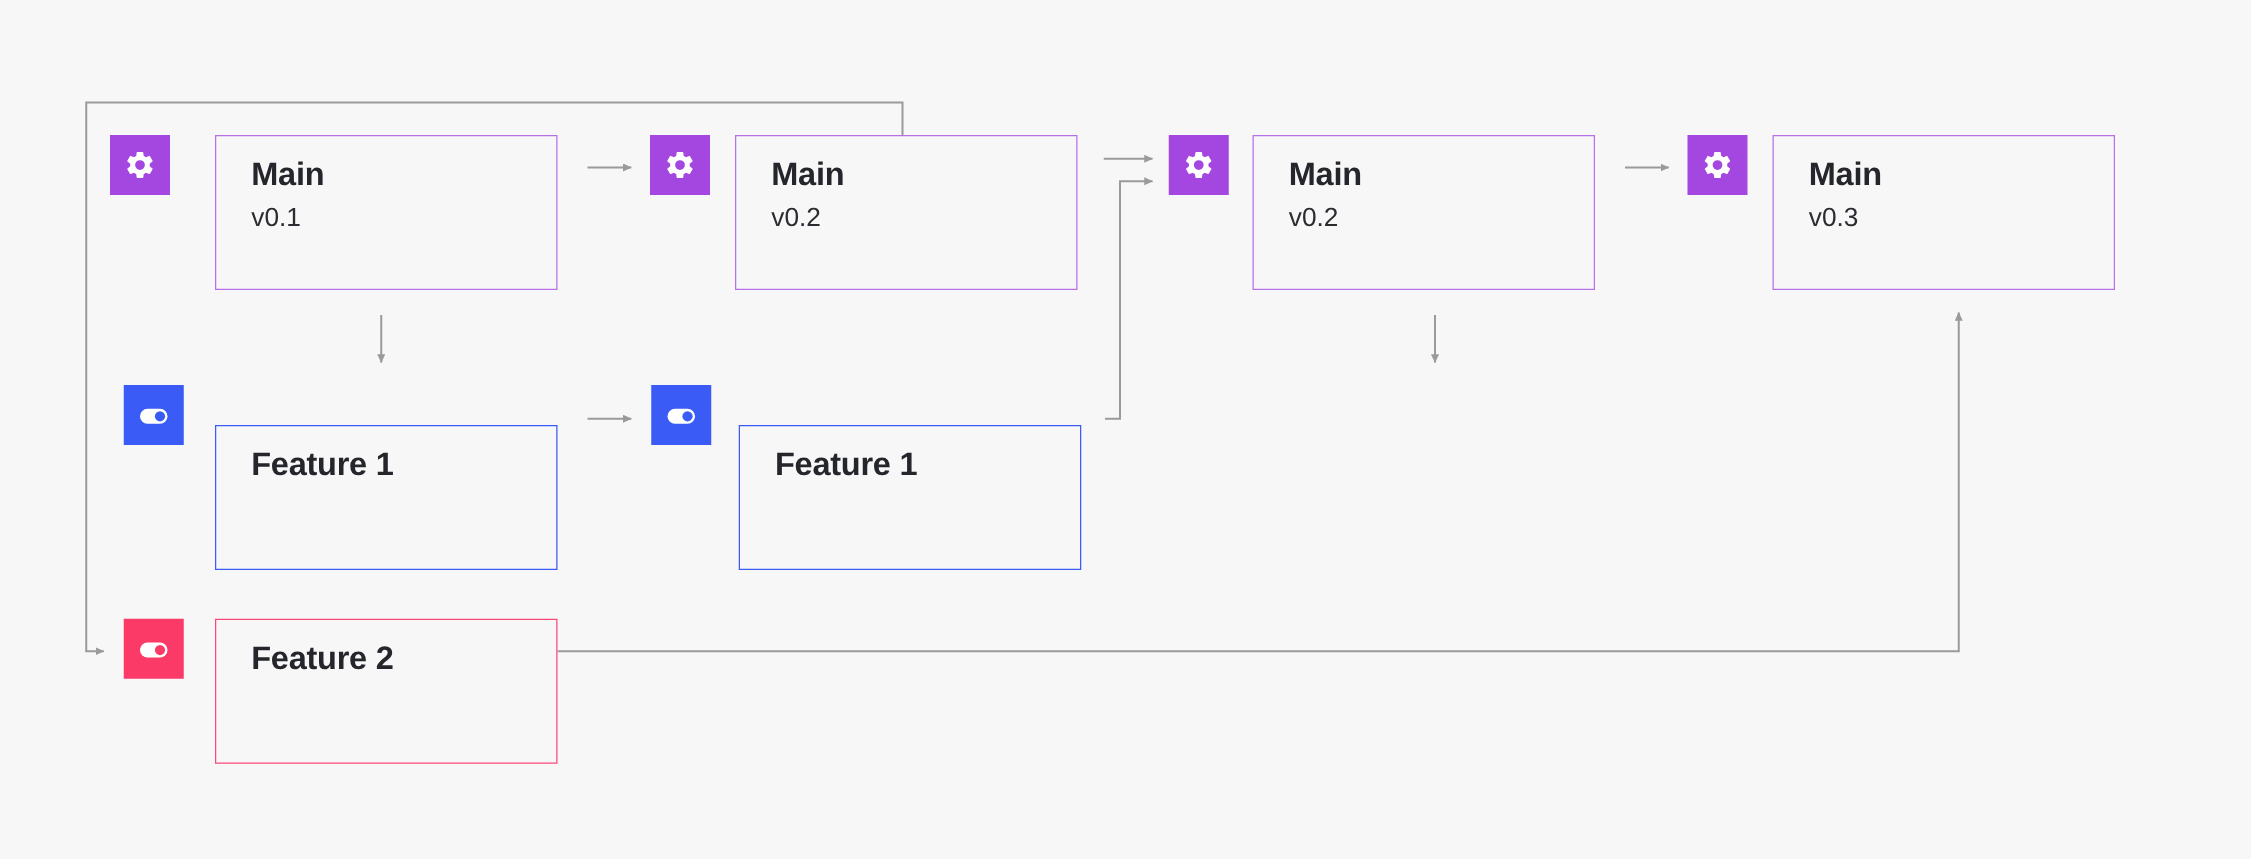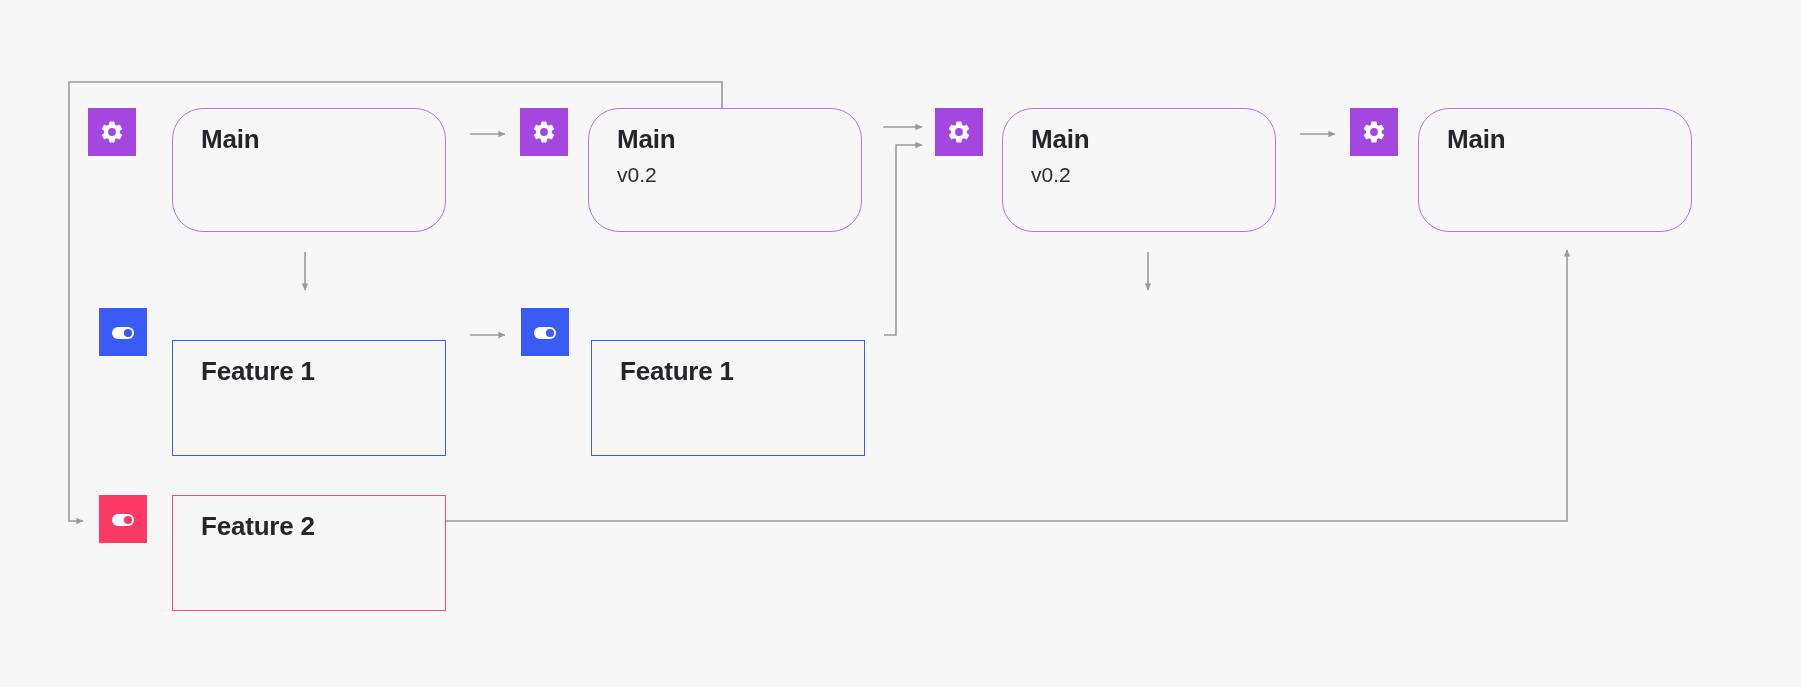--- a/index.html
+++ b/index.html
@@ -28,21 +28,21 @@
 
   .badge svg{display:block;}
 
   .card{
     position:absolute;
     box-sizing:border-box;
     background:#f7f7f7;
     border:1.6px solid #b870e8;
     padding:16px 0 0 28px;
   }
-  .card.main{border-color:#b870e8;border-radius:31px;}
+  .card.main{border-color:#b870e8;}
   .card.feature1{border-color:#3a5bf5;margin-top:32px;}
   .card.feature2{border-color:#f8497a;}
 
   .card .title{
     font-size:26px;
     font-weight:700;
     color:#25262b;
     line-height:1.12;
     letter-spacing:-0.2px;
     white-space:nowrap;
@@ -91,20 +91,21 @@
   </svg>
 
   <div class="node" style="left:0;top:0;width:1801px;height:687px;">
     <div class="badge gear" style="left:88px;top:108px;">
       <svg width="26" height="26" viewBox="0 0 24 24" fill="#ffffff">
         <path d="M19.14 12.94a7.07 7.07 0 0 0 0-1.88l2.03-1.58a.5.5 0 0 0 .12-.64l-1.92-3.32a.5.5 0 0 0-.6-.22l-2.39.96a7.03 7.03 0 0 0-1.63-.94l-.36-2.54a.5.5 0 0 0-.5-.42h-3.84a.5.5 0 0 0-.5.42l-.36 2.54c-.59.24-1.13.56-1.63.94l-2.39-.96a.5.5 0 0 0-.6.22L2.65 8.84a.5.5 0 0 0 .12.64l2.03 1.58a7.07 7.07 0 0 0 0 1.88l-2.03 1.58a.5.5 0 0 0-.12.64l1.92 3.32c.12.22.38.3.6.22l2.39-.96c.5.38 1.04.7 1.63.94l.36 2.54c.4.24.25.42.5.42h3.84c.25 0 .46-.18.5-.42l.36-2.54c.59-.24 1.13-.56 1.63-.94l2.39.96c.22.08.48 0 .6-.22l1.92-3.32a.5.5 0 0 0-.12-.64l-2.03-1.58zM12 15.6A3.6 3.6 0 1 1 12 8.4a3.6 3.6 0 0 1 0 7.2z"></path>
       </svg>
     </div>
     <div class="card main" style="left:172px;top:108px;width:274px;height:124px;">
       <div class="title">Main</div>
+      <div class="version">v0.1</div>
     </div>
   </div>
 
   <div class="node" style="left:0;top:0;width:1801px;height:687px;">
     <div class="badge gear" style="left:520px;top:108px;">
       <svg width="26" height="26" viewBox="0 0 24 24" fill="#ffffff">
         <path d="M19.14 12.94a7.07 7.07 0 0 0 0-1.88l2.03-1.58a.5.5 0 0 0 .12-.64l-1.92-3.32a.5.5 0 0 0-.6-.22l-2.39.96a7.03 7.03 0 0 0-1.63-.94l-.36-2.54a.5.5 0 0 0-.5-.42h-3.84a.5.5 0 0 0-.5.42l-.36 2.54c-.59.24-1.13.56-1.63.94l-2.39-.96a.5.5 0 0 0-.6.22L2.65 8.84a.5.5 0 0 0 .12.64l2.03 1.58a7.07 7.07 0 0 0 0 1.88l-2.03 1.58a.5.5 0 0 0-.12.64l1.92 3.32c.12.22.38.3.6.22l2.39-.96c.5.38 1.04.7 1.63.94l.36 2.54c.4.24.25.42.5.42h3.84c.25 0 .46-.18.5-.42l.36-2.54c.59-.24 1.13-.56 1.63-.94l2.39.96c.22.08.48 0 .6-.22l1.92-3.32a.5.5 0 0 0-.12-.64l-2.03-1.58zM12 15.6A3.6 3.6 0 1 1 12 8.4a3.6 3.6 0 0 1 0 7.2z"></path>
       </svg>
     </div>
     <div class="card main" style="left:588px;top:108px;width:274px;height:124px;">
@@ -126,20 +127,21 @@
   </div>
 
   <div class="node" style="left:0;top:0;width:1801px;height:687px;">
     <div class="badge gear" style="left:1350px;top:108px;">
       <svg width="26" height="26" viewBox="0 0 24 24" fill="#ffffff">
         <path d="M19.14 12.94a7.07 7.07 0 0 0 0-1.88l2.03-1.58a.5.5 0 0 0 .12-.64l-1.92-3.32a.5.5 0 0 0-.6-.22l-2.39.96a7.03 7.03 0 0 0-1.63-.94l-.36-2.54a.5.5 0 0 0-.5-.42h-3.84a.5.5 0 0 0-.5.42l-.36 2.54c-.59.24-1.13.56-1.63.94l-2.39-.96a.5.5 0 0 0-.6.22L2.65 8.84a.5.5 0 0 0 .12.64l2.03 1.58a7.07 7.07 0 0 0 0 1.88l-2.03 1.58a.5.5 0 0 0-.12.64l1.92 3.32c.12.22.38.3.6.22l2.39-.96c.5.38 1.04.7 1.63.94l.36 2.54c.4.24.25.42.5.42h3.84c.25 0 .46-.18.5-.42l.36-2.54c.59-.24 1.13-.56 1.63-.94l2.39.96c.22.08.48 0 .6-.22l1.92-3.32a.5.5 0 0 0-.12-.64l-2.03-1.58zM12 15.6A3.6 3.6 0 1 1 12 8.4a3.6 3.6 0 0 1 0 7.2z"></path>
       </svg>
     </div>
     <div class="card main" style="left:1418px;top:108px;width:274px;height:124px;">
       <div class="title">Main</div>
+      <div class="version">v0.3</div>
     </div>
   </div>
 
   <div class="node" style="left:0;top:0;width:1801px;height:687px;">
     <div class="badge feat1" style="left:99px;top:308px;">
       <svg width="28" height="28" viewBox="0 0 28 28">
         <rect x="3" y="9" width="22" height="12" rx="6" fill="#ffffff"></rect>
         <circle cx="19" cy="15" r="4.1" fill="#3a5bf5"></circle>
       </svg>
     </div>

